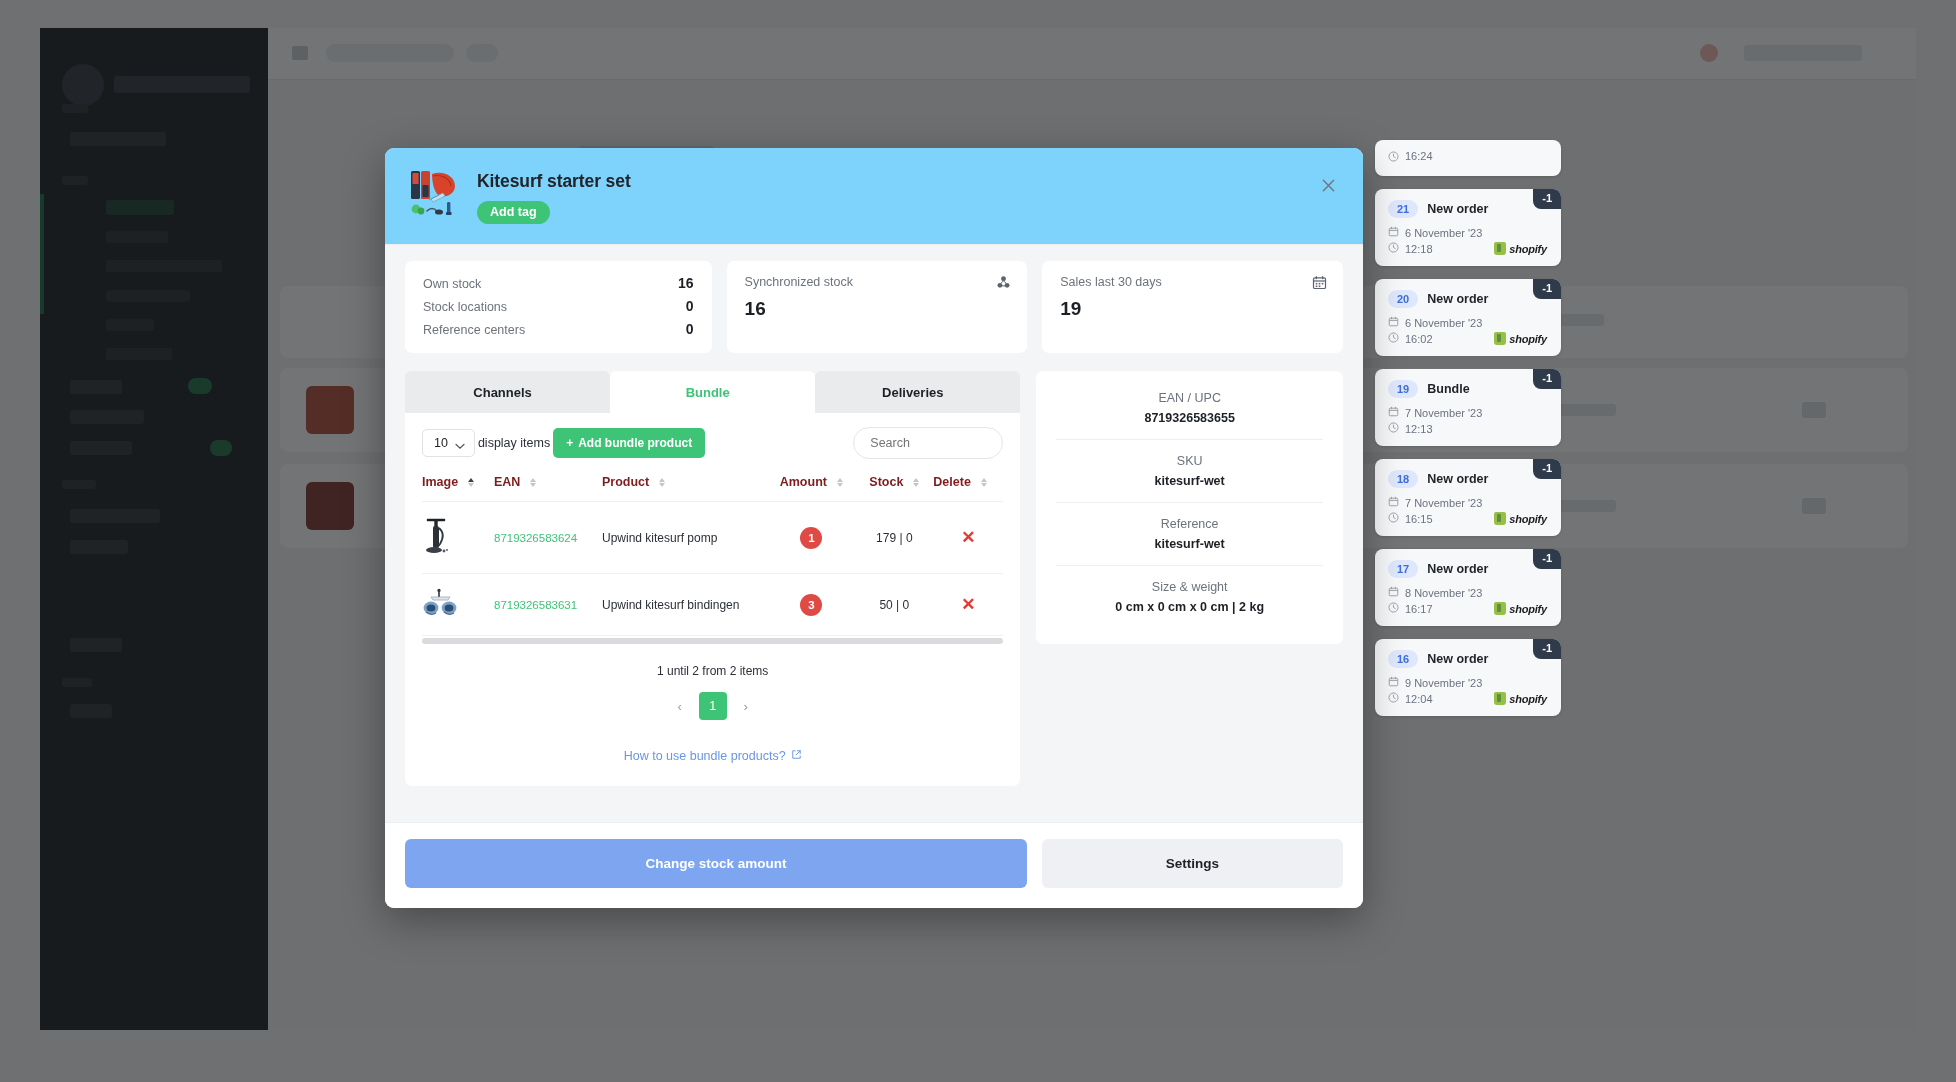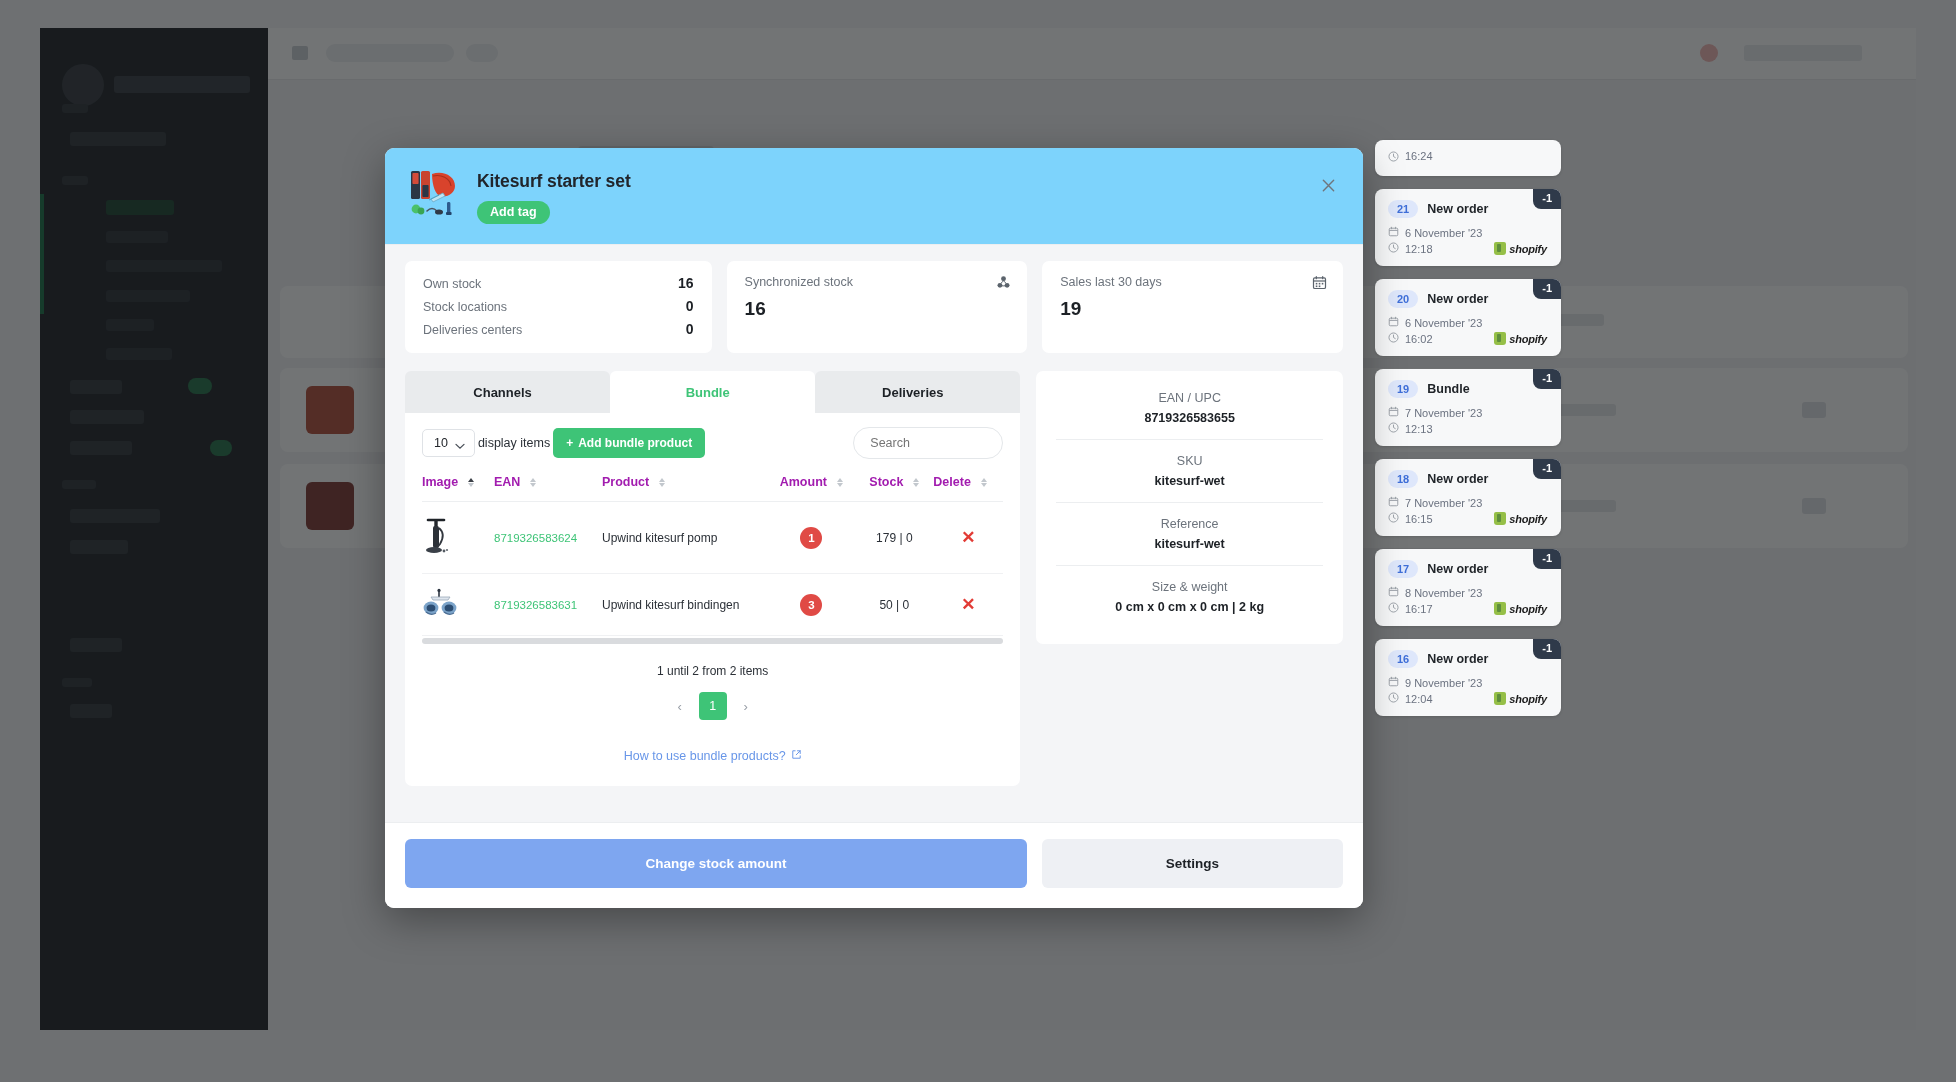--- a/index.html
+++ b/index.html
@@ -137,21 +137,21 @@
     display:inline-flex; align-items:center; gap:5px;
   }
   .search-box {
     margin-left:auto; border:1px solid #e4e7ea; border-radius:17px;
     padding:8px 16px; width:150px; font-size:12.5px; color:#9aa0a8;
     background:#fff; outline:none;
   }
 
   table.bundle { width:100%; border-collapse:collapse; }
   table.bundle th {
-    text-align:left; font-size:12.5px; font-weight:700; color:#a21caf;
+    text-align:left; font-size:12.5px; font-weight:700; color:#7f1d1d;
     padding:0 0 12px 0; border-bottom:1px solid #edeff1; white-space:nowrap;
   }
   table.bundle th .th-in { display:flex; align-items:center; gap:10px; }
   table.bundle th.c-amount .th-in, table.bundle th.c-stock .th-in { justify-content:center; }
   table.bundle td { padding:14px 0; border-bottom:1px solid #f0f1f3; font-size:12px; color:#2b3037; vertical-align:middle; }
   td.c-img { width:72px; }
   td.c-ean { width:108px; }
   .ean-link { color:#3ec477; font-size:11.5px; text-decoration:none; cursor:pointer; }
   td.c-prod { font-size:11.5px; color:#33383e; }
   td.c-amount { text-align:center; width:88px; }
@@ -484,21 +484,21 @@
         <div class="stat-card s1">
           <div class="stat-line">
             <span class="stat-key">Own stock</span>
             <span class="stat-val">16</span>
           </div>
           <div class="stat-line">
             <span class="stat-key">Stock locations</span>
             <span class="stat-val">0</span>
           </div>
           <div class="stat-line">
-            <span class="stat-key">Deliveries centers</span>
+            <span class="stat-key">Reference centers</span>
             <span class="stat-val">0</span>
           </div>
         </div>
 
         <div class="stat-card s2">
           <div class="stat-label">Synchronized stock</div>
           <div class="stat-big">16</div>
           <span class="stat-icon">
             <svg width="15" height="15" viewBox="0 0 16 16">
               <circle cx="8" cy="4" r="2.6" fill="#5b636c"></circle>

